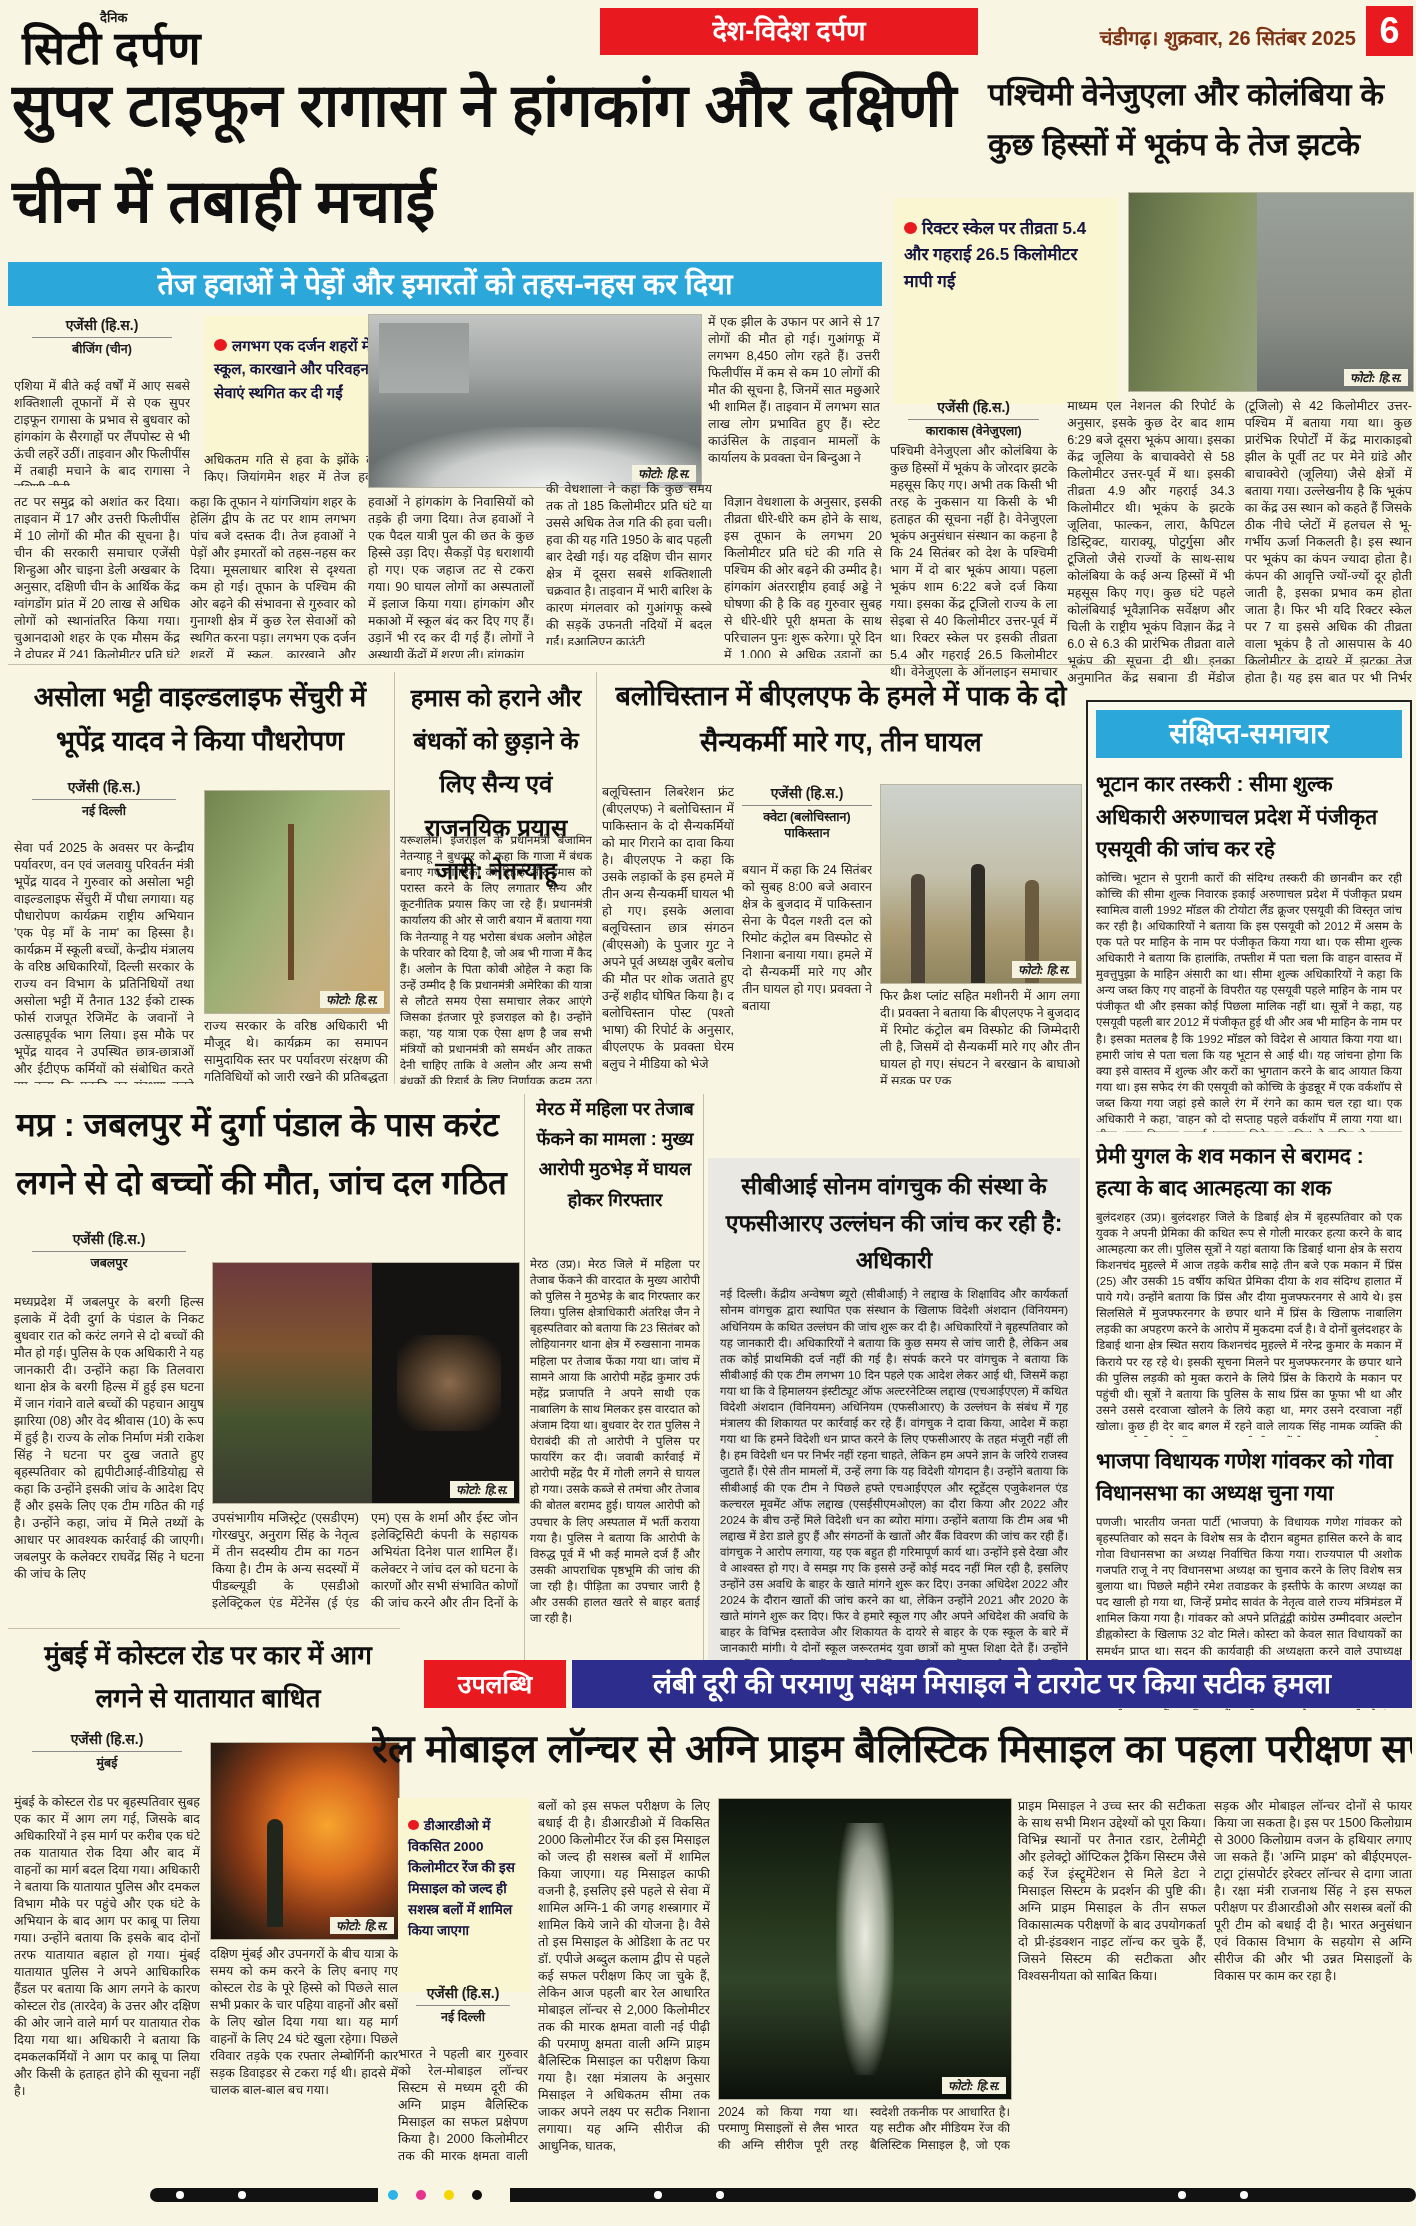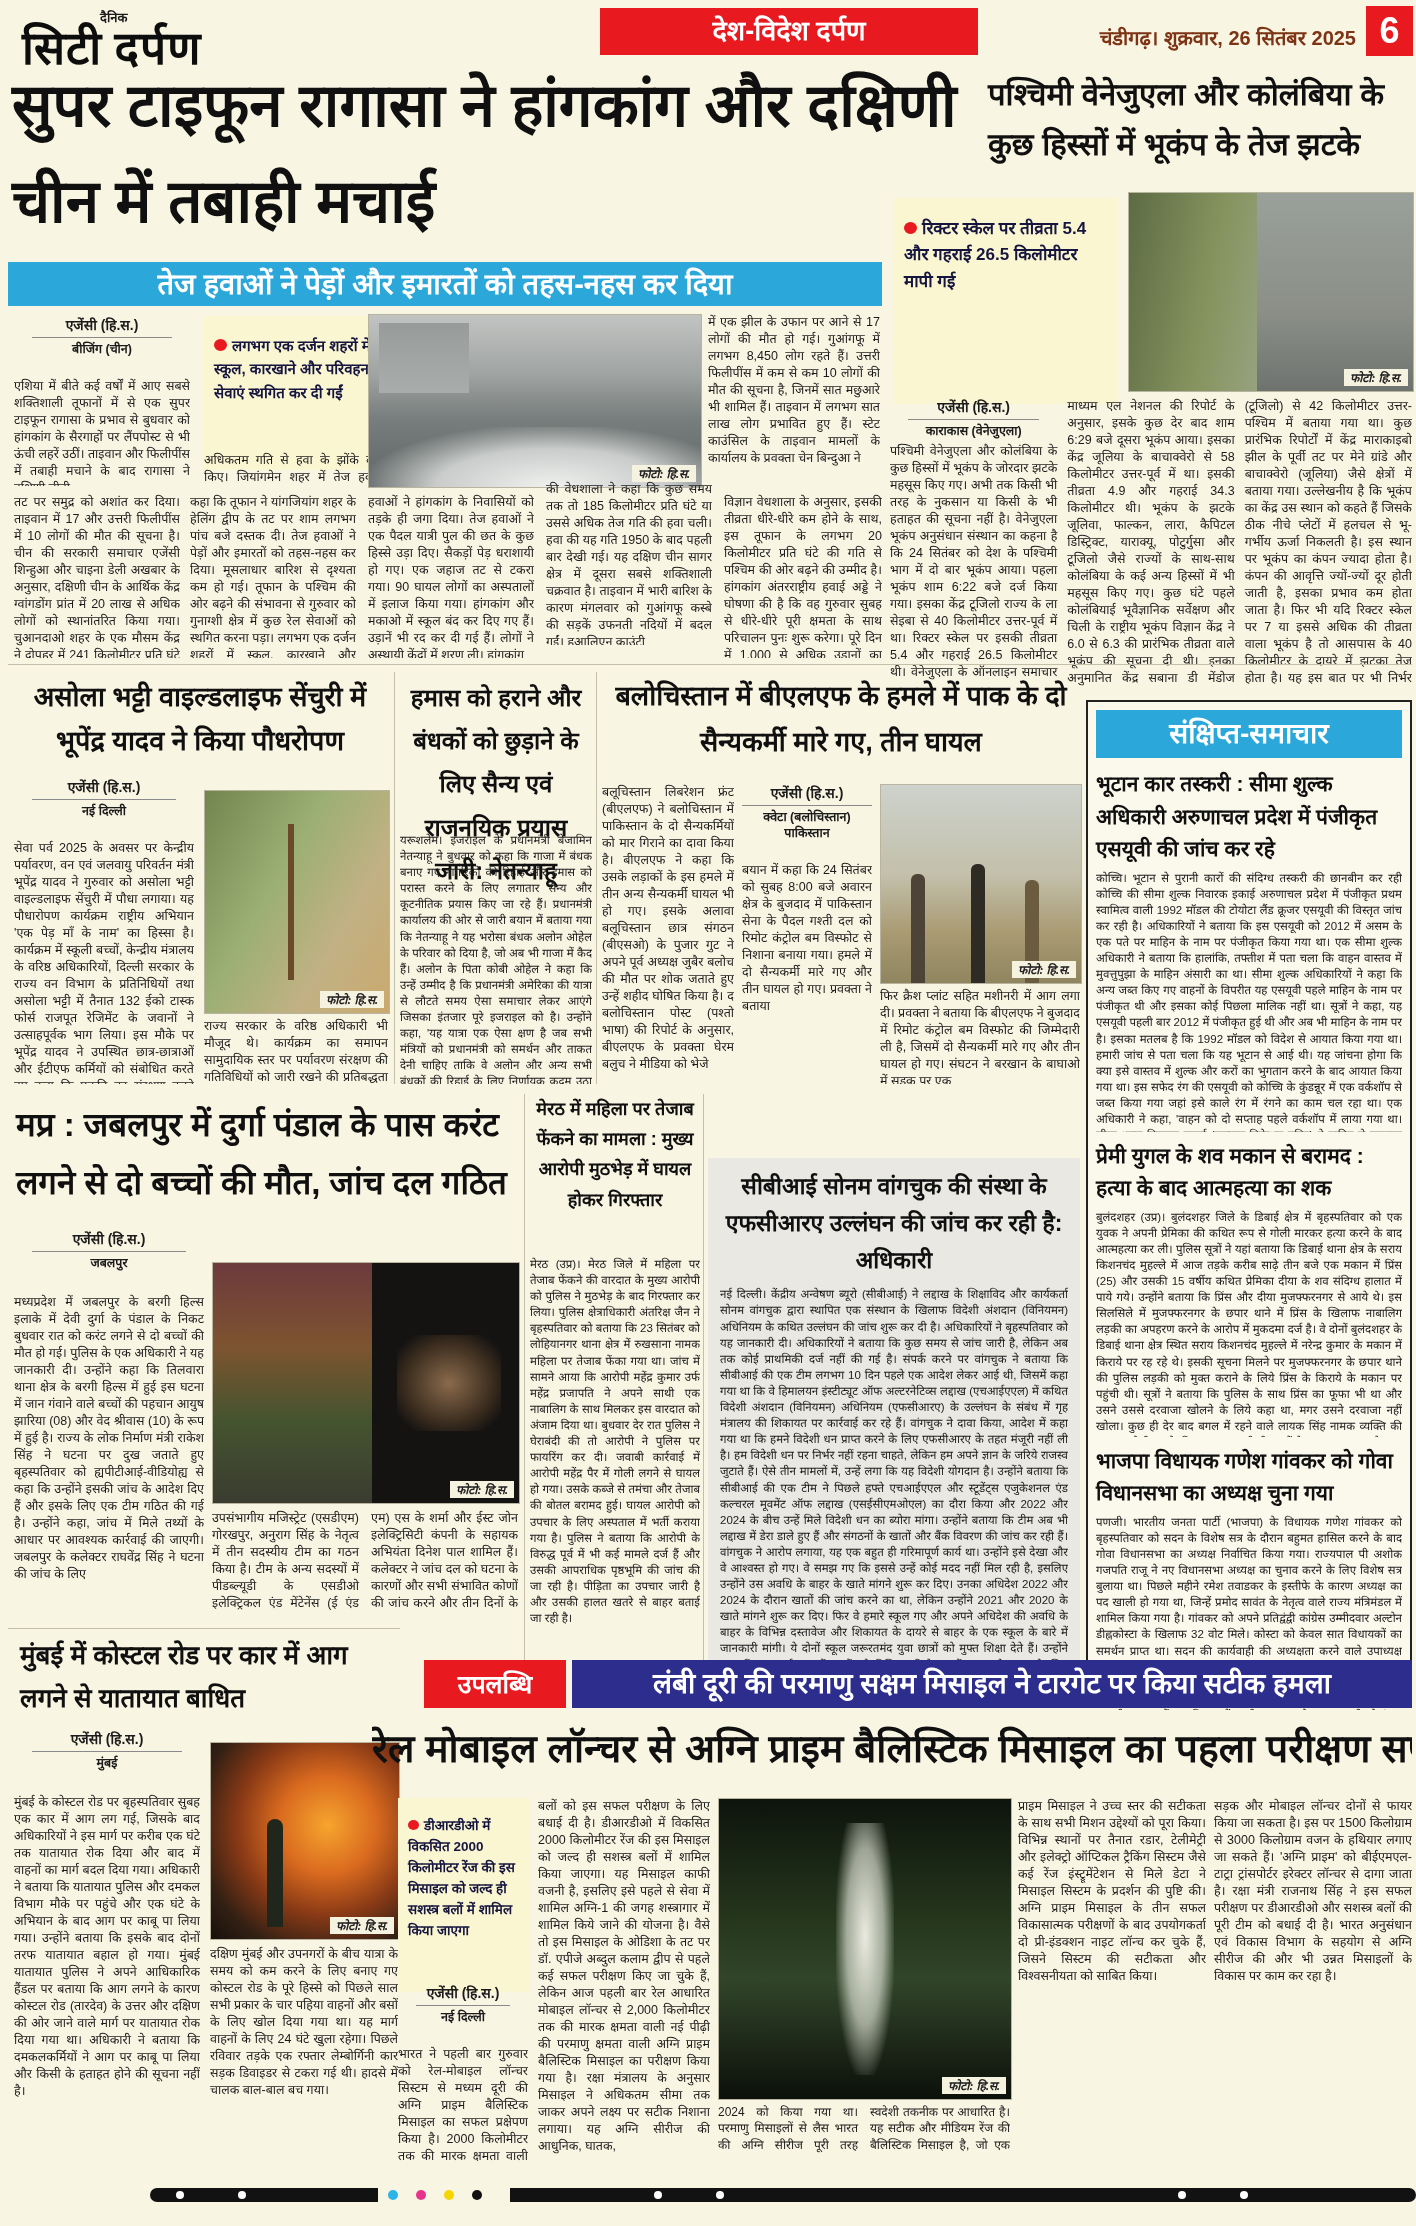--- a/index.html
+++ b/index.html
@@ -164,21 +164,21 @@
   <div class="rule" style="left:703px;top:1094px;width:1px;height:592px;"></div>
 
   <div class="abs" style="left:708px;top:1158px;width:372px;height:528px;background:#e9e8e2;padding:10px 12px;box-sizing:border-box;">
     <div class="hl" style="font-size:23px;line-height:1.6;text-align:center;">सीबीआई सोनम वांगचुक की संस्था के एफसीआरए उल्लंघन की जांच कर रही है: अधिकारी</div>
     <div class="body sm clip" style="height:418px;margin-top:8px;">नई दिल्ली। केंद्रीय अन्वेषण ब्यूरो (सीबीआई) ने लद्दाख के शिक्षाविद और कार्यकर्ता सोनम वांगचुक द्वारा स्थापित एक संस्थान के खिलाफ विदेशी अंशदान (विनियमन) अधिनियम के कथित उल्लंघन की जांच शुरू कर दी है। अधिकारियों ने बृहस्पतिवार को यह जानकारी दी। अधिकारियों ने बताया कि कुछ समय से जांच जारी है, लेकिन अब तक कोई प्राथमिकी दर्ज नहीं की गई है। संपर्क करने पर वांगचुक ने बताया कि सीबीआई की एक टीम लगभग 10 दिन पहले एक आदेश लेकर आई थी, जिसमें कहा गया था कि वे हिमालयन इंस्टीट्यूट ऑफ अल्टरनेटिव्स लद्दाख (एचआईएएल) में कथित विदेशी अंशदान (विनियमन) अधिनियम (एफसीआरए) के उल्लंघन के संबंध में गृह मंत्रालय की शिकायत पर कार्रवाई कर रहे हैं। वांगचुक ने दावा किया, आदेश में कहा गया था कि हमने विदेशी धन प्राप्त करने के लिए एफसीआरए के तहत मंजूरी नहीं ली है। हम विदेशी धन पर निर्भर नहीं रहना चाहते, लेकिन हम अपने ज्ञान के जरिये राजस्व जुटाते हैं। ऐसे तीन मामलों में, उन्हें लगा कि यह विदेशी योगदान है। उन्होंने बताया कि सीबीआई की एक टीम ने पिछले हफ्ते एचआईएएल और स्टूडेंट्स एजुकेशनल एंड कल्चरल मूवमेंट ऑफ लद्दाख (एसईसीएमओएल) का दौरा किया और 2022 और 2024 के बीच उन्हें मिले विदेशी धन का ब्योरा मांगा। उन्होंने बताया कि टीम अब भी लद्दाख में डेरा डाले हुए हैं और संगठनों के खातों और बैंक विवरण की जांच कर रही हैं। वांगचुक ने आरोप लगाया, यह एक बहुत ही गरिमापूर्ण कार्य था। उन्होंने इसे देखा और वे आश्वस्त हो गए। वे समझ गए कि इससे उन्हें कोई मदद नहीं मिल रही है, इसलिए उन्होंने उस अवधि के बाहर के खाते मांगने शुरू कर दिए। उनका अधिदेश 2022 और 2024 के दौरान खातों की जांच करने का था, लेकिन उन्होंने 2021 और 2020 के खाते मांगने शुरू कर दिए। फिर वे हमारे स्कूल गए और अपने अधिदेश की अवधि के बाहर के विभिन्न दस्तावेज और शिकायत के दायरे से बाहर के एक स्कूल के बारे में जानकारी मांगी। ये दोनों स्कूल जरूरतमंद युवा छात्रों को मुफ्त शिक्षा देते हैं। उन्होंने कहा कि एचआईएएल में छात्रों को विभिन्न परियोजनाओं पर उनके काम के लिए वजीफा दिया जाता है। वांगचुक ने कहा, सीबीआई अधिकारी अब भी लद्दाख में डेरा डाले हुए हैं और रिकॉर्ड की गहन जांच कर रहे हैं। वांगचुक ने कहा कि सीबीआई अधिकारियों ने उनसे कोई पूछताछ नहीं की है। कार्यकर्ता ने बताया कि पहले स्थानीय पुलिस ने उनके खिलाफ देशद्रोह का मामला दर्ज किया। इसके बाद, पट्टे की राशि का भुगतान नहीं किए जाने का हवाला देते हुए एचआईएएल के लिए दी गई जमीन वापस लेने का आदेश दिया गया।</div>
   </div>
 
   <div class="rule" style="left:8px;top:1628px;width:392px;height:1px;"></div>
 
   <div>
-    <div class="abs hl" style="left:20px;top:1634px;width:376px;height:88px;font-size:26px;line-height:1.65;text-align:left;">मुंबई में कोस्टल रोड पर कार में आग लगने से यातायात बाधित</div>
+    <div class="abs hl" style="left:20px;top:1634px;width:376px;height:88px;font-size:26px;line-height:1.65;text-align:center;">मुंबई में कोस्टल रोड पर कार में आग लगने से यातायात बाधित</div>
     <div class="abs byline" style="left:14px;top:1730px;width:186px;">
       <div>एजेंसी (हि.स.)</div>
       <div class="pl">मुंबई</div>
     </div>
     <div class="abs body" style="left:14px;top:1794px;width:186px;height:370px;">मुंबई के कोस्टल रोड पर बृहस्पतिवार सुबह एक कार में आग लग गई, जिसके बाद अधिकारियों ने इस मार्ग पर करीब एक घंटे तक यातायात रोक दिया और बाद में वाहनों का मार्ग बदल दिया गया। अधिकारी ने बताया कि यातायात पुलिस और दमकल विभाग मौके पर पहुंचे और एक घंटे के अभियान के बाद आग पर काबू पा लिया गया। उन्होंने बताया कि इसके बाद दोनों तरफ यातायात बहाल हो गया। मुंबई यातायात पुलिस ने अपने आधिकारिक हैंडल पर बताया कि आग लगने के कारण कोस्टल रोड (तारदेव) के उत्तर और दक्षिण की ओर जाने वाले मार्ग पर यातायात रोक दिया गया था। अधिकारी ने बताया कि दमकलकर्मियों ने आग पर काबू पा लिया और किसी के हताहत होने की सूचना नहीं है।</div>
     <div class="photo" style="left:210px;top:1742px;width:188px;height:196px;background:radial-gradient(circle at 62% 42%,#f7a52e 0%,#d96a1f 30%,#8a3a16 55%,#332014 80%,#16100b 100%);">
       <div style="position:absolute;left:30%;bottom:6%;width:16px;height:55%;background:#20261c;border-radius:8px 8px 0 0;"></div>
       <div class="cap">फोटो: हि.स.</div>
     </div>
     <div class="abs body" style="left:210px;top:1946px;width:188px;height:218px;">दक्षिण मुंबई और उपनगरों के बीच यात्रा के समय को कम करने के लिए बनाए गए कोस्टल रोड के पूरे हिस्से को पिछले साल सभी प्रकार के चार पहिया वाहनों और बसों के लिए खोल दिया गया था। यह मार्ग वाहनों के लिए 24 घंटे खुला रहेगा। पिछले रविवार तड़के एक रफ्तार लेम्बोर्गिनी कार सड़क डिवाइडर से टकरा गई थी। हादसे में चालक बाल-बाल बच गया।</div>

